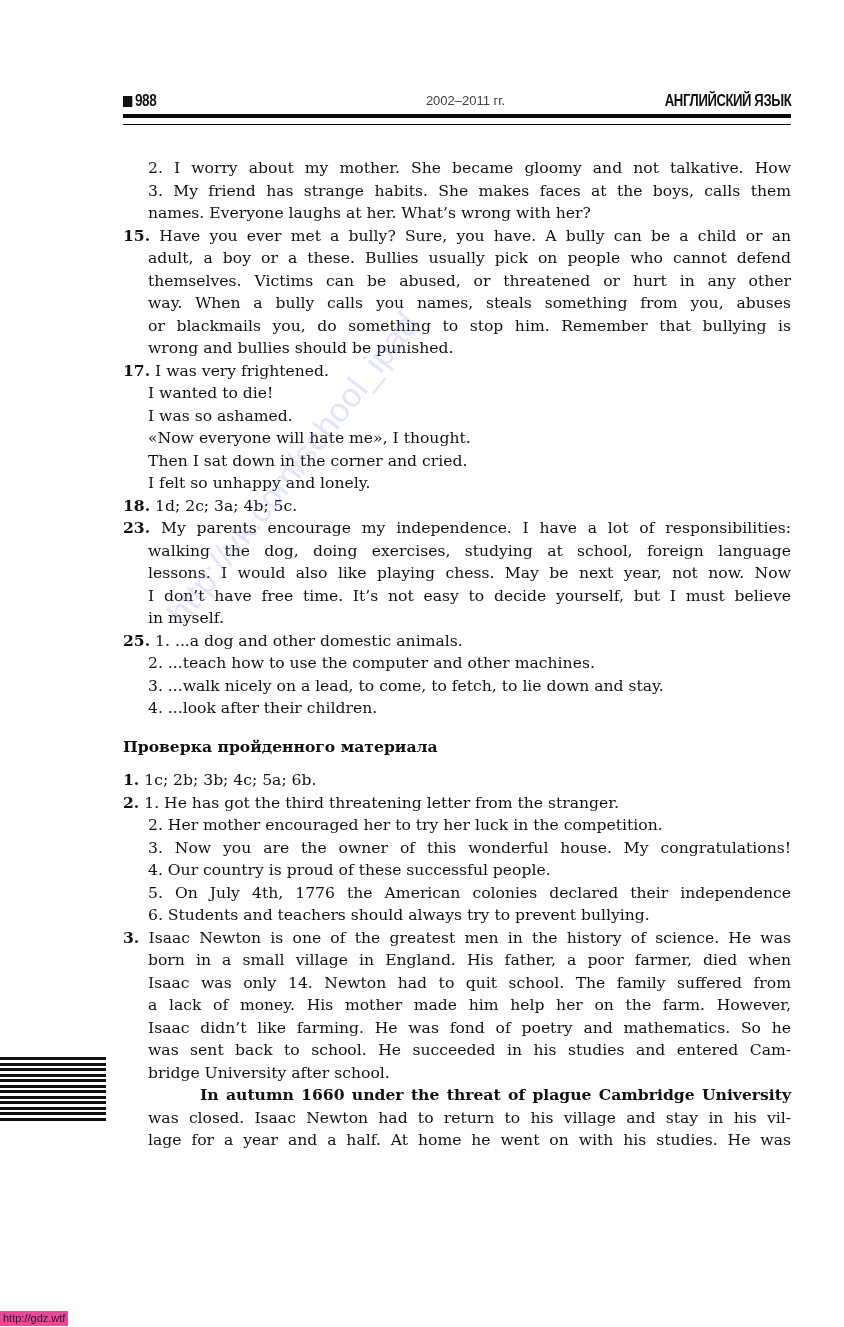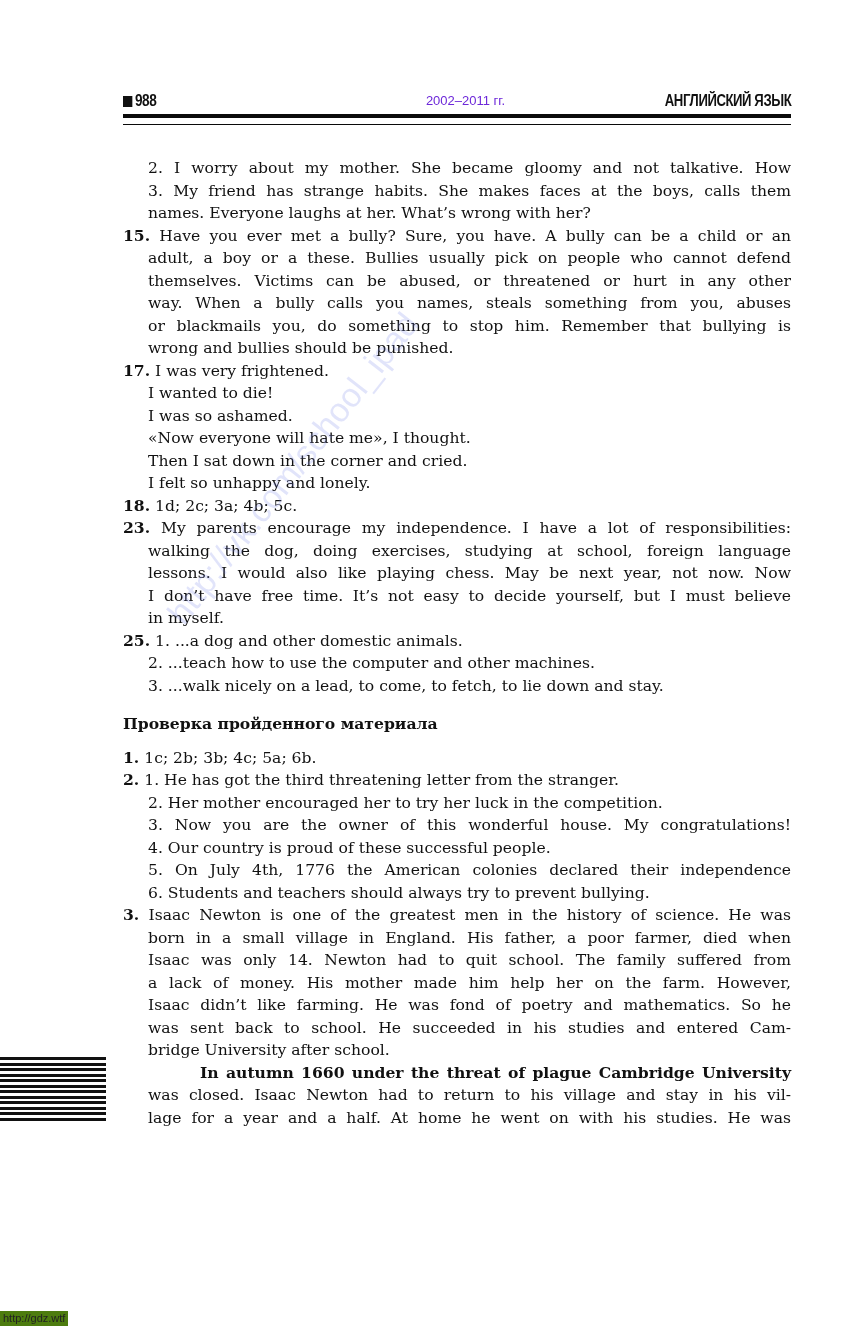--- a/index.html
+++ b/index.html
@@ -16,21 +16,21 @@
     }
     .hdr-left {
       position: absolute; left: 0; top: 2px;
       font-family: "Liberation Sans", sans-serif; font-weight: bold;
       font-size: 16px; letter-spacing: -0.5px; transform: scaleX(0.85); transform-origin: left;
       display: flex; align-items: center;
     }
     .hdr-square { display: inline-block; width: 11px; height: 11px; background: #111; margin-right: 3px; }
     .hdr-center {
       position: absolute; left: 17px; right: 0; top: 3px; text-align: center;
-      font-family: "Liberation Sans", sans-serif; font-size: 13px; color: #6d28d9;
+      font-family: "Liberation Sans", sans-serif; font-size: 13px; color: #404040;
     }
     .hdr-right {
       position: absolute; right: 0; top: 2px;
       font-family: "Liberation Sans", sans-serif; font-weight: bold;
       font-size: 16px; letter-spacing: -0.5px; transform: scaleX(0.82); transform-origin: right;
     }
     .rule-thick { position: absolute; left: 123px; top: 114px; width: 668px; height: 4px; background: #0a0a0a; }
     .rule-thin  { position: absolute; left: 123px; top: 124px; width: 668px; height: 1px; background: #0a0a0a; }
 
     .content {
@@ -50,21 +50,21 @@
       position: absolute; left: 175px; top: 600px;
       font-family: "Liberation Sans", sans-serif; font-size: 34px;
       color: rgba(120, 130, 230, 0.22);
       transform: rotate(-52deg); transform-origin: left center;
       white-space: nowrap; pointer-events: none;
     }
     .thumb-index { position: absolute; left: 0; top: 1057px; width: 106px; }
     .thumb-stripe { height: 3px; background: #111; margin-bottom: 2.5px; }
     .footer-link {
       position: absolute; left: 0; top: 1311px; height: 15px; padding: 0 3px;
-      background: #4d7c0f; font-family: "Liberation Sans", sans-serif; font-size: 11px;
+      background: #ec4899; font-family: "Liberation Sans", sans-serif; font-size: 11px;
       line-height: 15px; color: #222;
     }
   </style>
 </head>
 <body>
 
 <div class="page-header">
   <div class="hdr-left">
     <span class="hdr-square"></span>
     <span>988</span>
@@ -99,20 +99,21 @@
 
   <div class="line just"><span class="num">23.</span><span> My parents encourage my independence. I have a lot of responsibilities:</span></div>
   <div class="ind line just">walking the dog, doing exercises, studying at school, foreign language</div>
   <div class="ind line just">lessons. I would also like playing chess. May be next year, not now. Now</div>
   <div class="ind line just">I don’t have free time. It’s not easy to decide yourself, but I must believe</div>
   <div class="ind line">in myself.</div>
 
   <div class="line"><span class="num">25.</span><span> 1. ...a dog and other domestic animals.</span></div>
   <div class="ind line">2. ...teach how to use the computer and other machines.</div>
   <div class="ind line">3. ...walk nicely on a lead, to come, to fetch, to lie down and stay.</div>
+  <div class="ind line">4. ...look after their children.</div>
 
   <div class="section-title">Проверка пройденного материала</div>
 
   <div class="line"><span class="num">1.</span><span> 1c; 2b; 3b; 4c; 5a; 6b.</span></div>
 
   <div class="line"><span class="num">2.</span><span> 1. He has got the third threatening letter from the stranger.</span></div>
   <div class="ind line">2. Her mother encouraged her to try her luck in the competition.</div>
   <div class="ind line just">3. Now you are the owner of this wonderful house. My congratulations!</div>
   <div class="ind line">4. Our country is proud of these successful people.</div>
   <div class="ind line just">5. On July 4th, 1776 the American colonies declared their independence</div>

